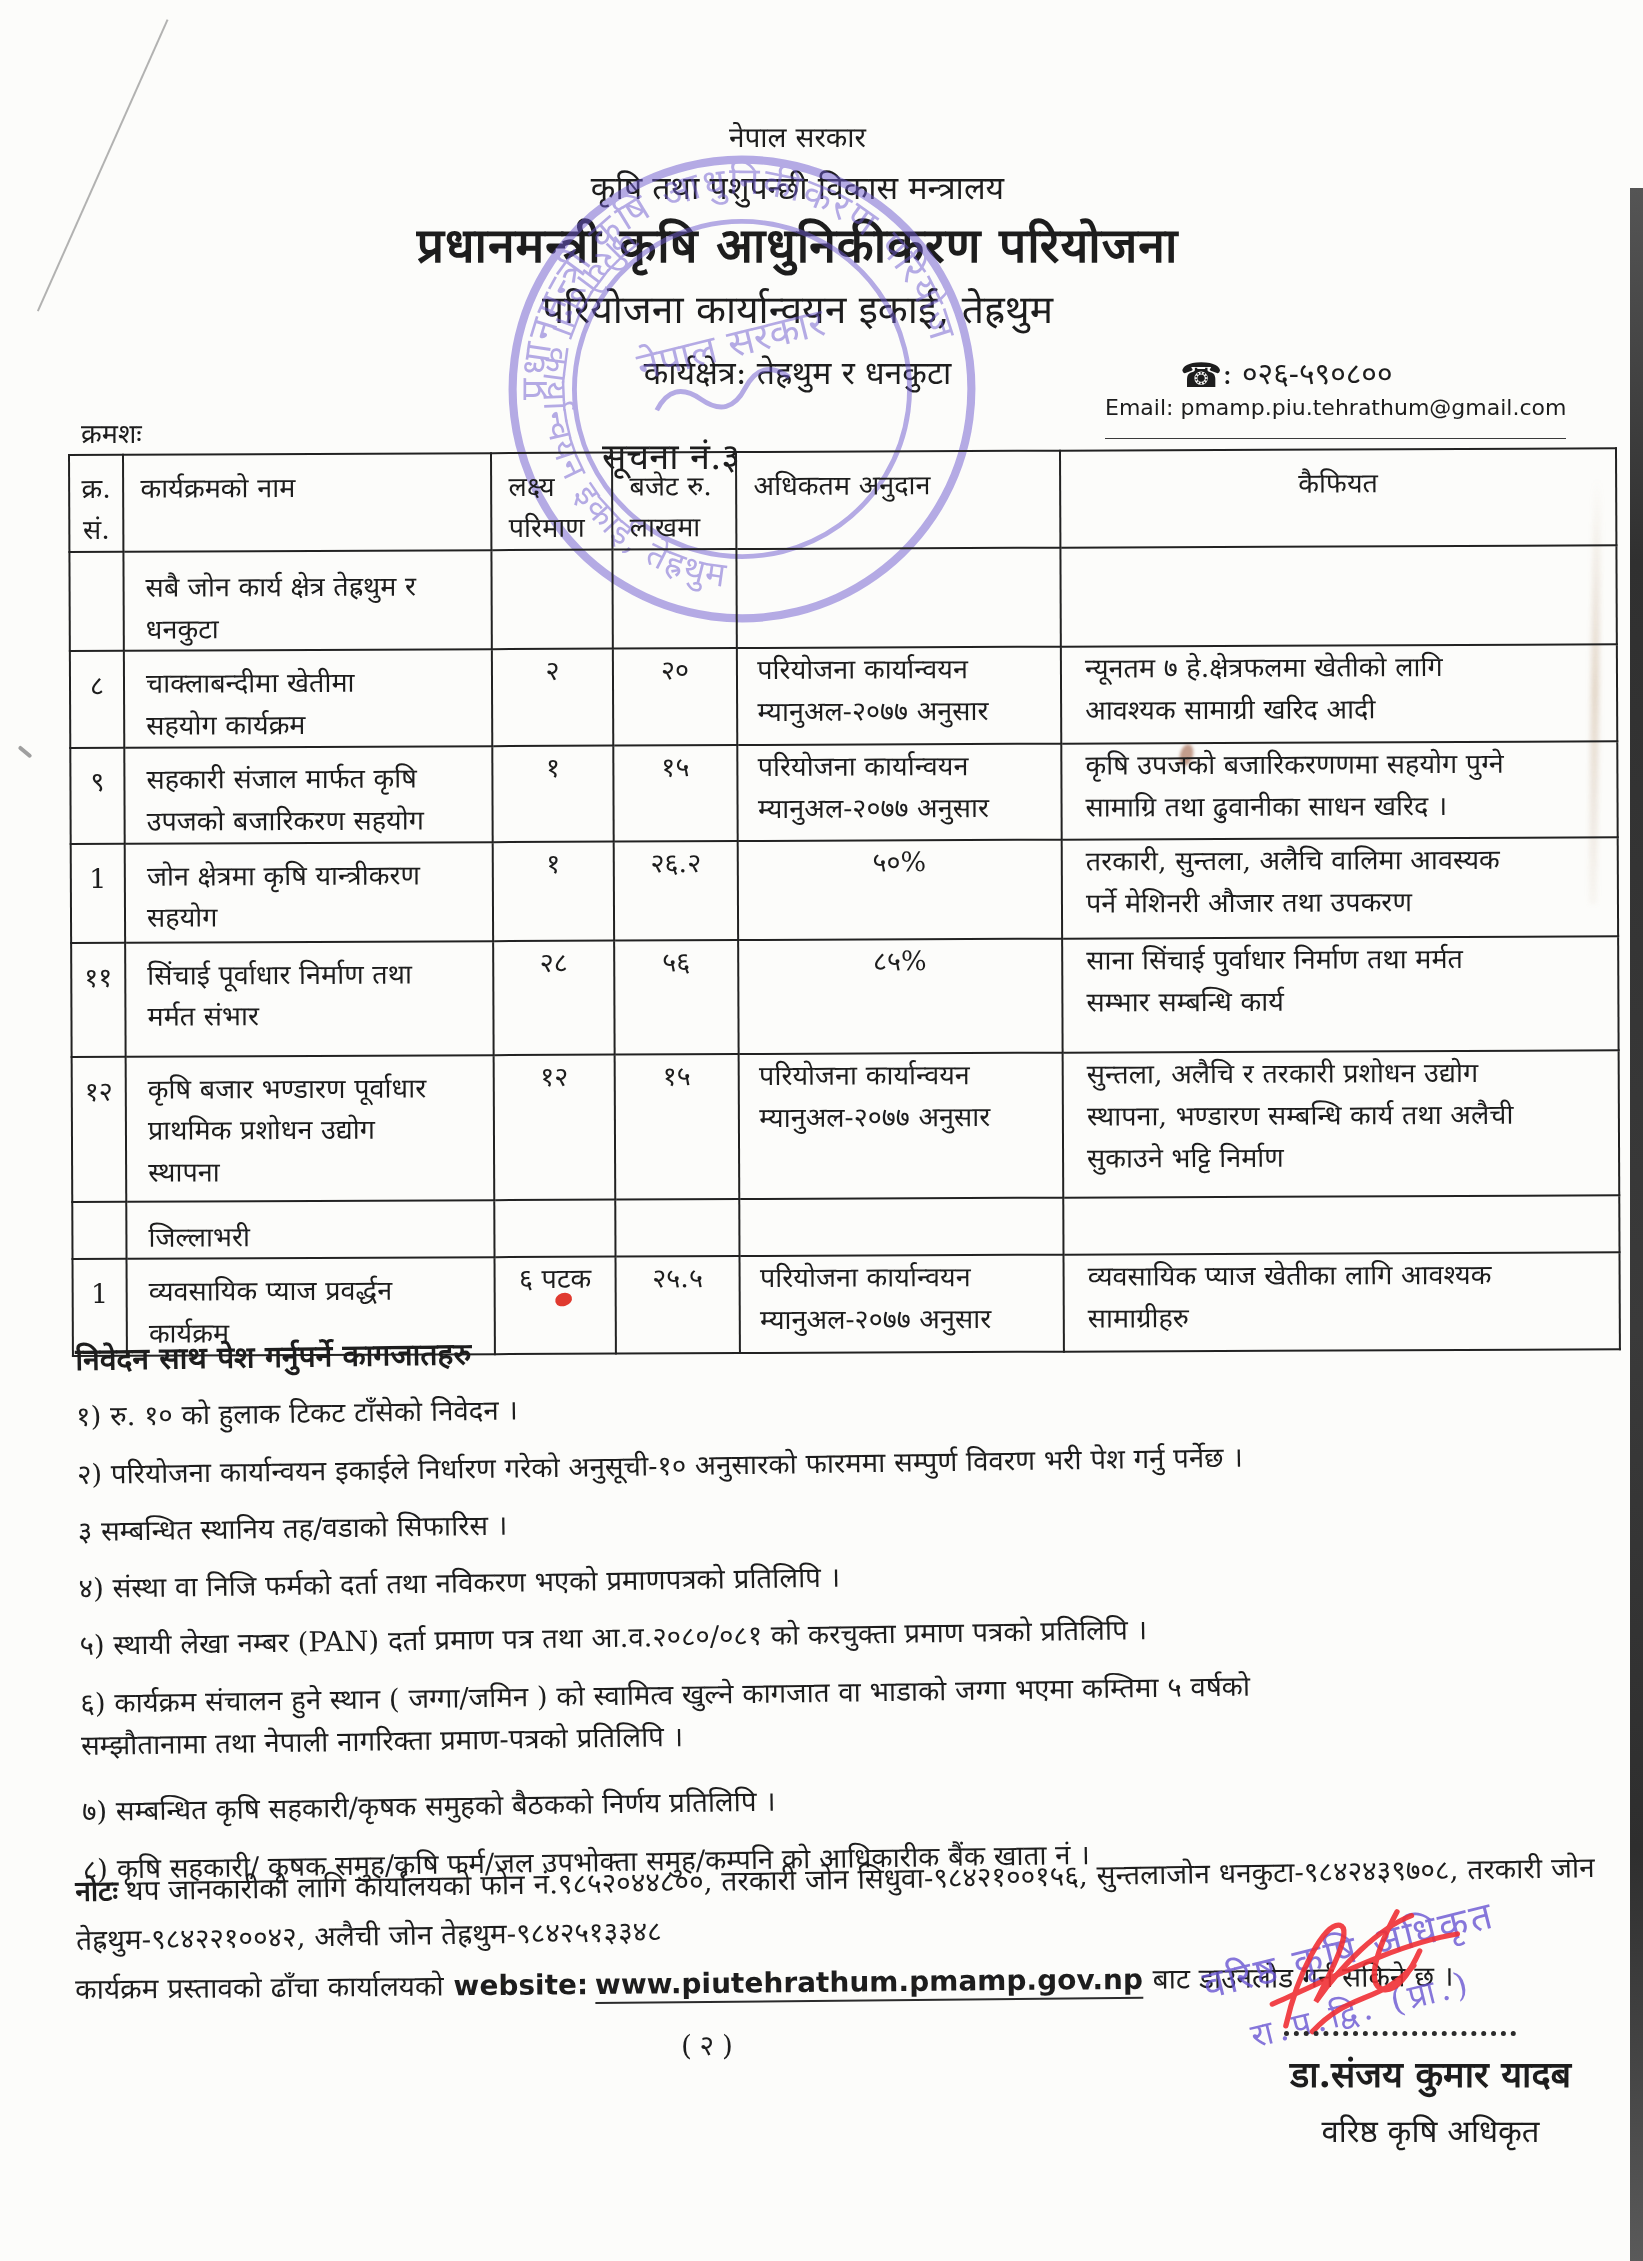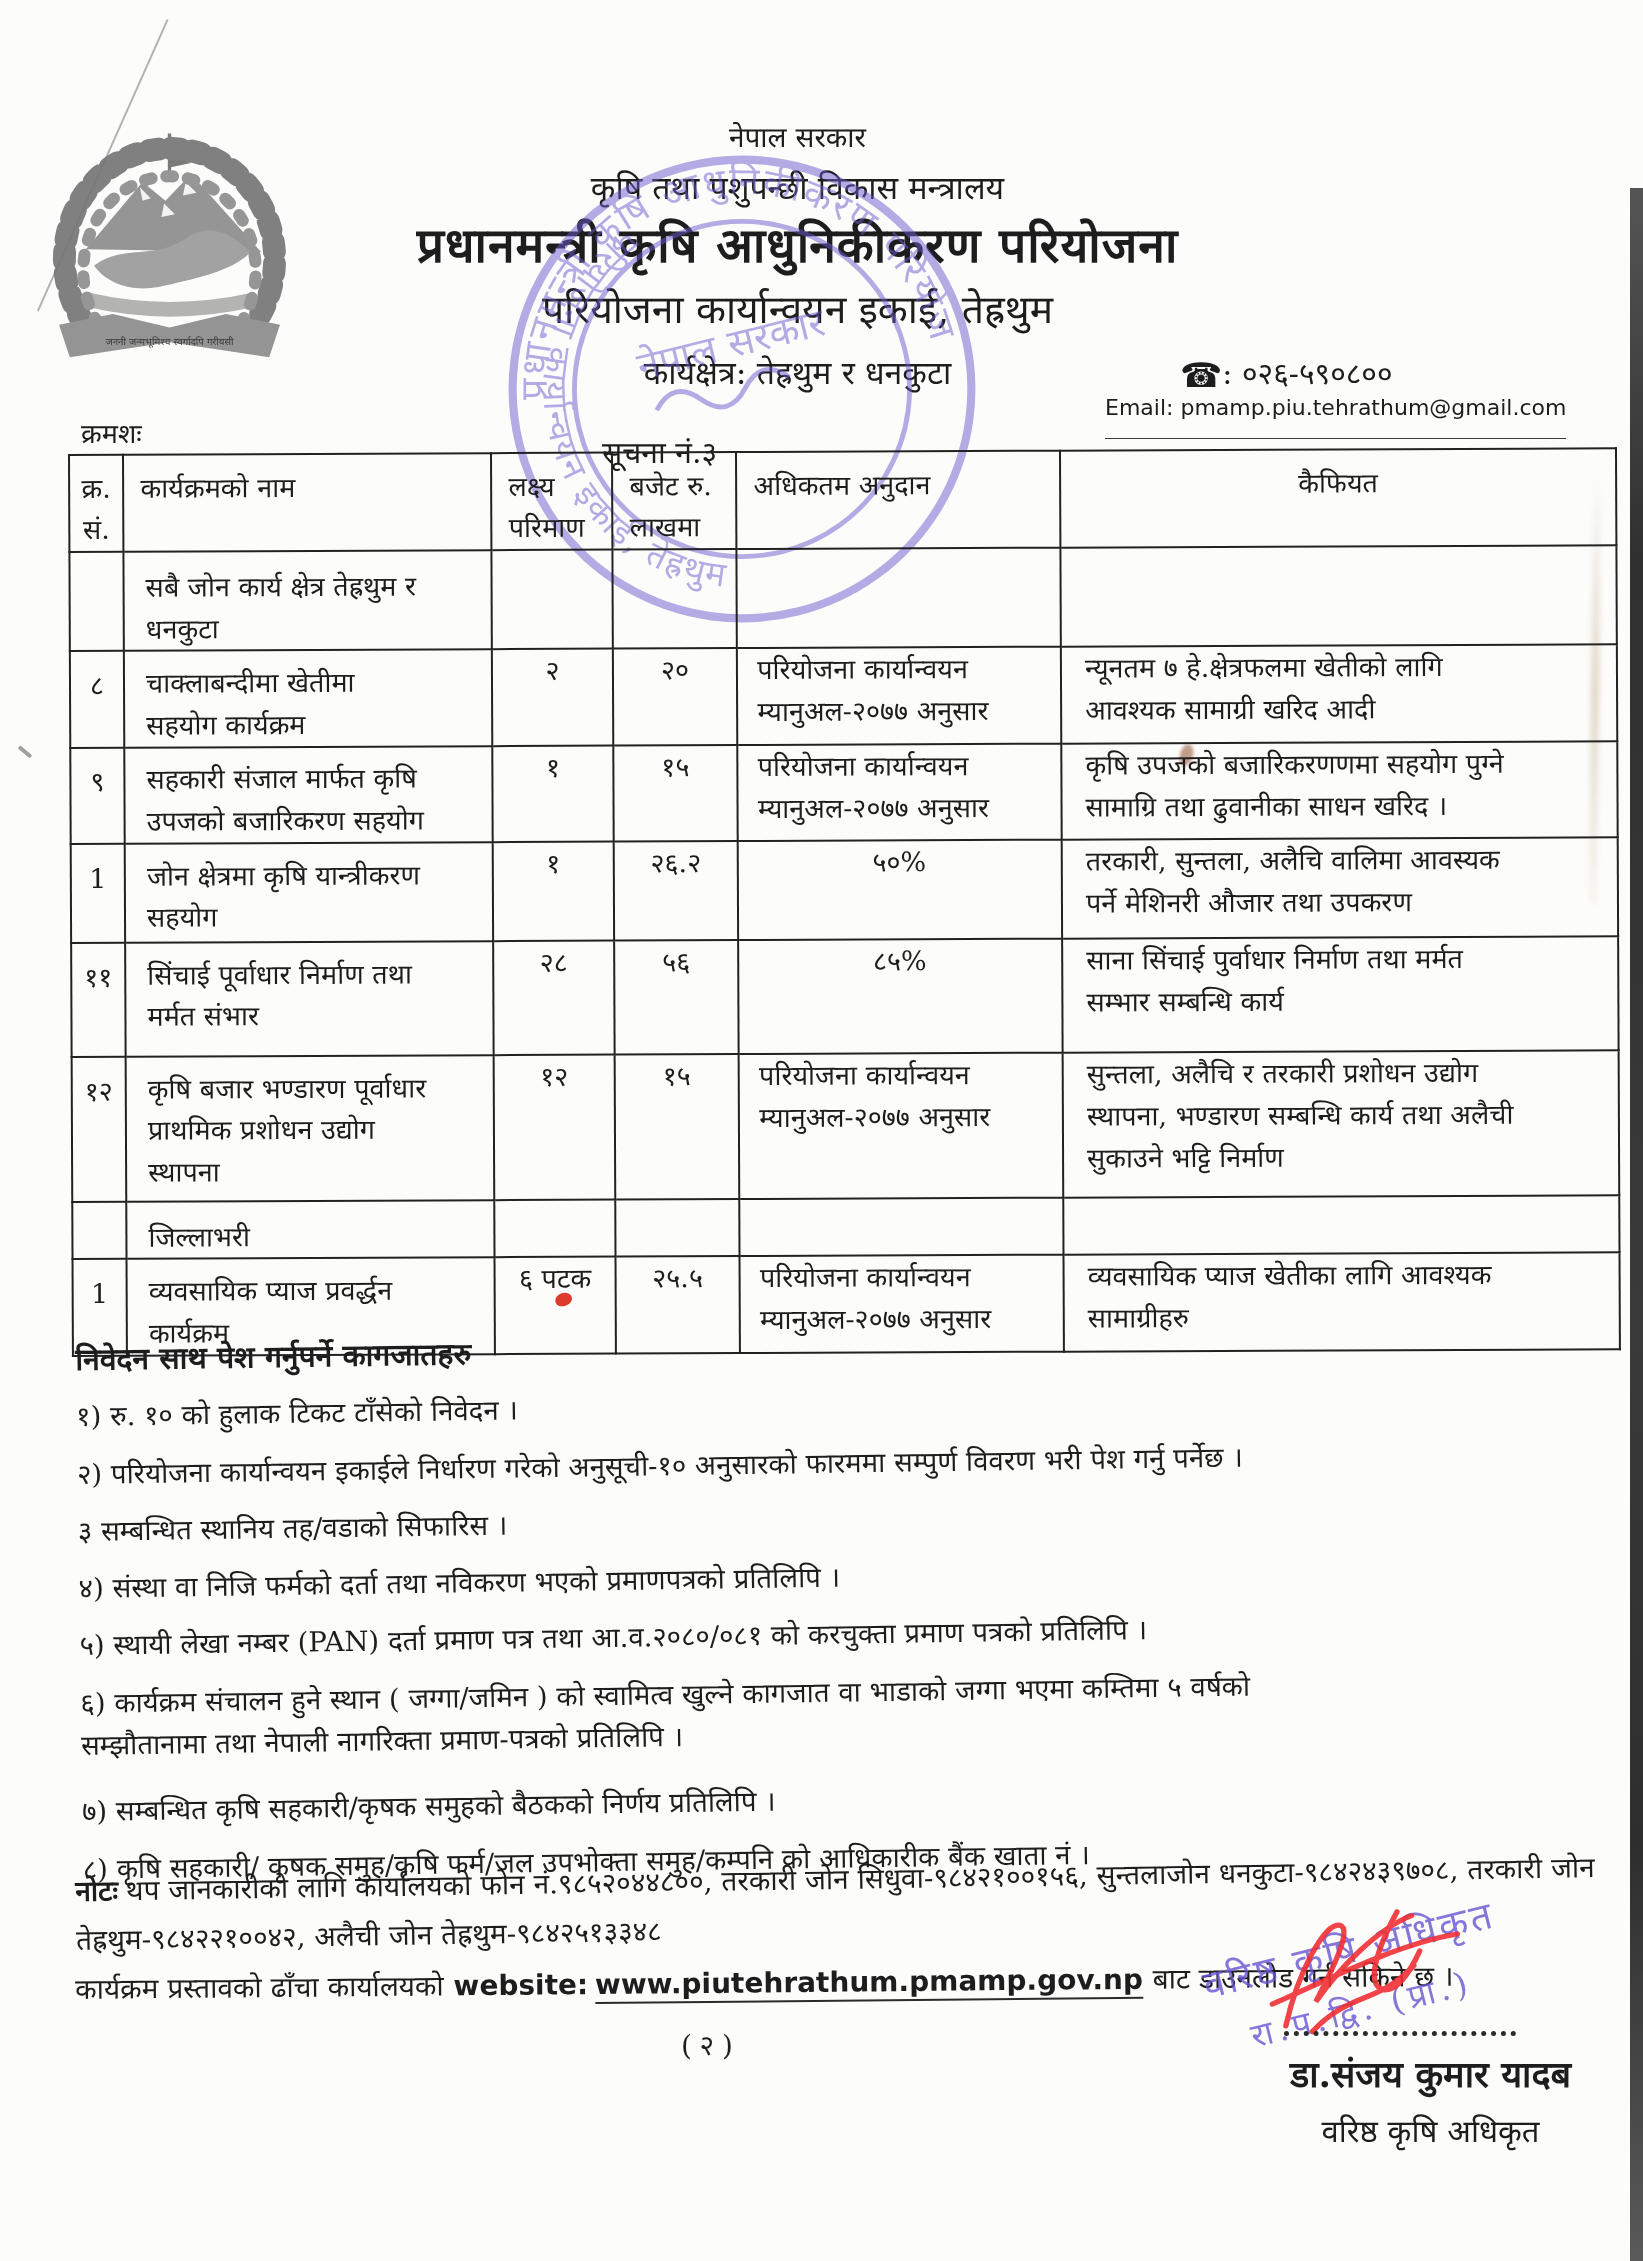--- a/index.html
+++ b/index.html
@@ -27,21 +27,21 @@
   .hdr-proj{font-size:48px;line-height:58px;margin-top:8.7px;font-weight:bold;letter-spacing:1px;}
   .hdr-unit{font-size:39px;line-height:46px;margin-top:12.6px;}
   .hdr-jur{font-size:32px;line-height:38px;margin-top:21px;}
 
   .contact-phone{left:1180px;top:352px;font-size:30px;white-space:nowrap;}
   .contact-phone .ph-ic{font-size:34px;vertical-align:-2.9px;}
   .contact-email{left:1105px;top:395px;font-size:22px;white-space:nowrap;
     font-family:"DejaVu Sans","Liberation Sans",sans-serif;border-bottom:1.9px solid #3a3a3a;padding-bottom:18px;}
 
   .kramasha{left:81px;top:414px;font-size:27px;}
-  .suchana{left:602px;top:431px;font-size:30px;}
+  .suchana{left:602px;top:431px;font-size:36px;}
 
   
   .seal{left:498px;top:145px;width:488px;height:488px;opacity:.5;transform:rotate(-14deg);pointer-events:none;}
 
   
   table.doc{position:absolute;left:68px;top:454px;width:1547px;border-collapse:collapse;
     transform:rotate(-0.25deg);transform-origin:left top;table-layout:fixed;}
   table.doc td,table.doc th{border:2.4px solid #222;white-space:pre-line;font-weight:normal;
     font-size:27px;line-height:1.55;vertical-align:top;overflow:hidden;}
   th.c-hd{font-size:28px;text-align:left;padding:11.6px 3.9px 0 16.4px;}
@@ -93,37 +93,20 @@
 <body>
 
 <div class="page">
 
   <div class="edge-strip"></div>
   <div class="corner-line"></div>
   <div class="speck"></div>
   <div class="smudge"></div>
   <div class="smear"></div>
 
-  <div class="abs" style="left:34px;top:120px;width:271px;height:256px;">
-    <svg viewBox="0 0 200 190" width="271" height="256">
-      <g opacity="0.92">
-        <path d="M100,10 v34" stroke="#6f6f6f" stroke-width="2.5" fill="none"></path>
-        <path d="M101,12 l15,8 -15,2 z" fill="#6f6f6f"></path>
-        <path d="M101,24 l15,8 -15,3 z" fill="#6f6f6f"></path>
-        <path d="M38,96 L80,46 L97,60 L116,40 L168,98 Z" fill="#8d8d8d"></path>
-        <path d="M78,50 L86,58 L80,60 Z M112,46 L120,54 L110,56 Z M96,62 L104,70 L94,72 Z" fill="#f2f2f0"></path>
-        <path d="M44,108 C66,92 88,104 112,88 C132,74 150,88 160,98 C148,112 118,118 92,124 C70,128 52,120 44,108 Z" fill="#9b9b9b"></path>
-        <path d="M40,128 Q100,142 162,128 L162,139 Q100,153 40,139 Z" fill="#8a8a8a" opacity="0.7"></path>
-        <path d="M36,150 A78,82 0 1,1 164,150" fill="none" stroke="#767676" stroke-width="17" stroke-dasharray="7 9" stroke-linecap="round"></path>
-        <path d="M47,151 A64,70 0 1,1 153,151" fill="none" stroke="#8e8e8e" stroke-width="9" stroke-dasharray="5 11" stroke-linecap="round"></path>
-        <path d="M18,152 L58,144 L100,154 L142,144 L182,152 L174,176 L100,165 L26,176 Z" fill="#8c8c8c"></path>
-        <text x="100" y="167" font-size="7.2" text-anchor="middle" fill="#262626">जननी जन्मभूमिश्च स्वर्गादपि गरीयसी</text>
-      </g>
-    </svg>
-  </div>
 
   <div class="abs hdr">
     <div class="hdr-gov">नेपाल सरकार</div>
     <div class="hdr-min">कृषि तथा पशुपन्छी विकास मन्त्रालय</div>
     <div class="hdr-proj">प्रधानमन्त्री कृषि आधुनिकीकरण परियोजना</div>
     <div class="hdr-unit">परियोजना कार्यान्वयन इकाई, तेह्रथुम</div>
     <div class="hdr-jur">कार्यक्षेत्र: तेह्रथुम र धनकुटा</div>
   </div>
 
   <div class="abs seal">

